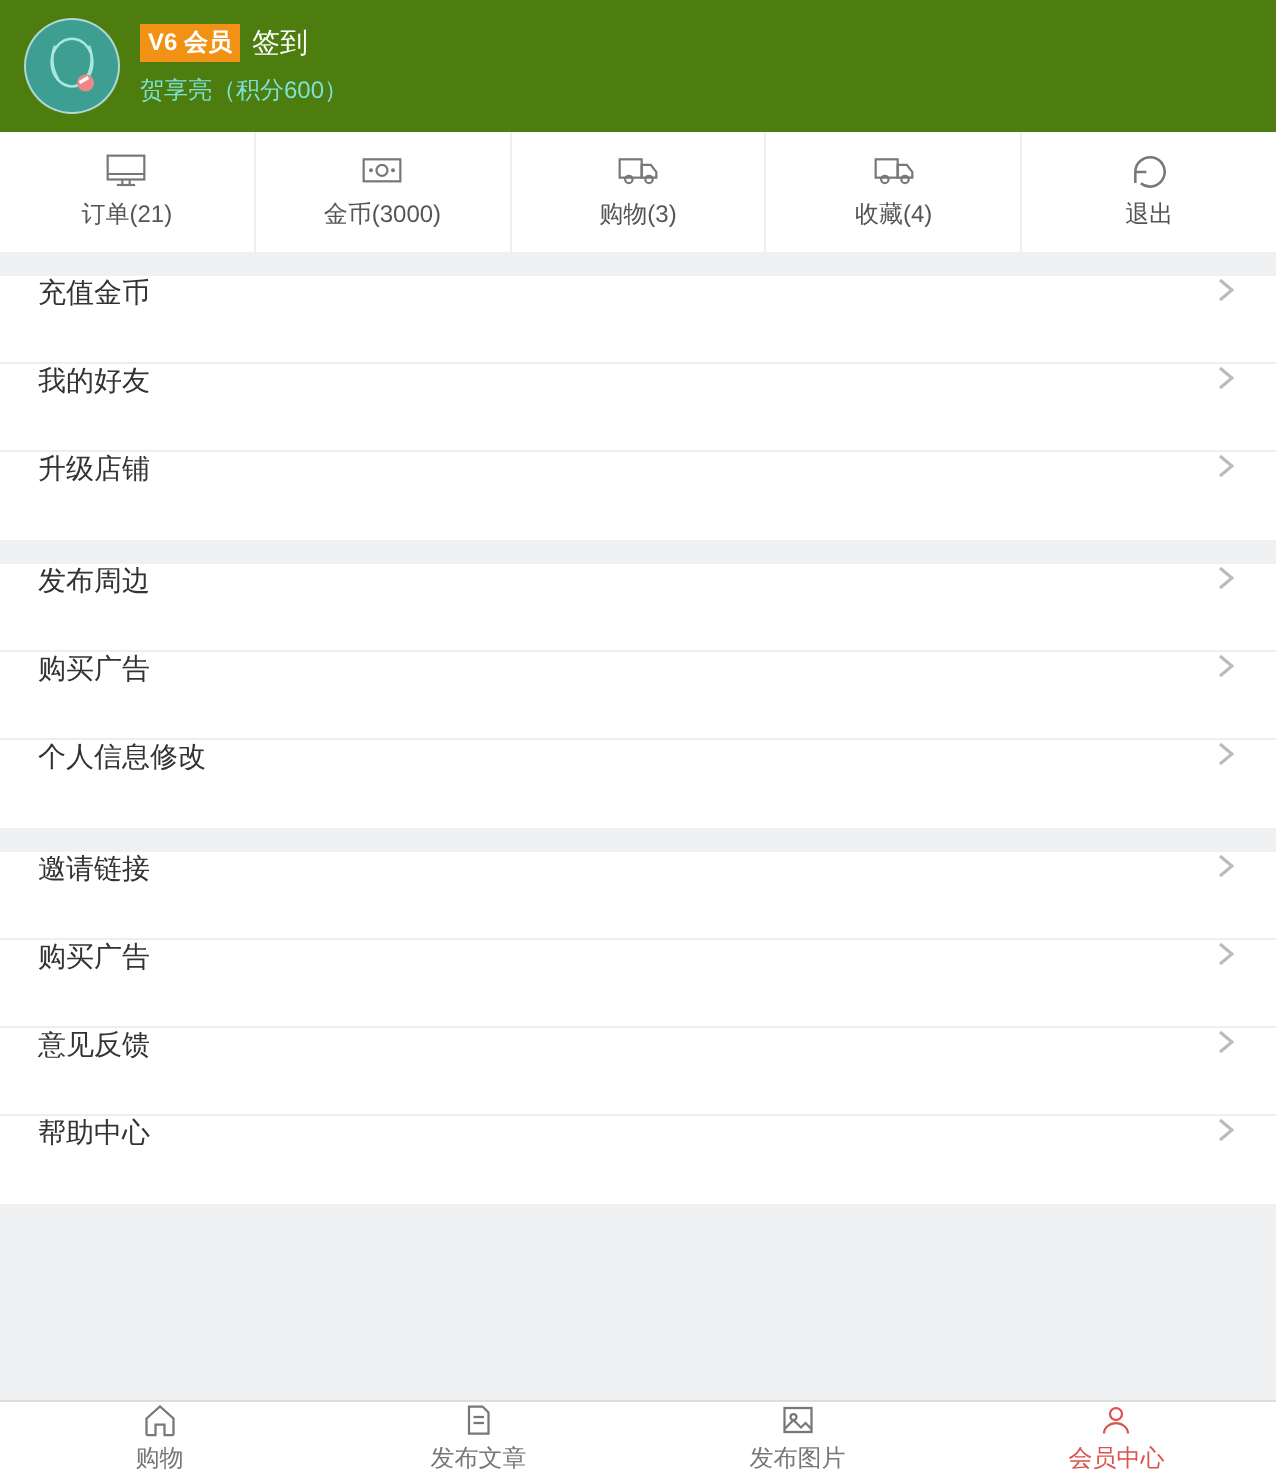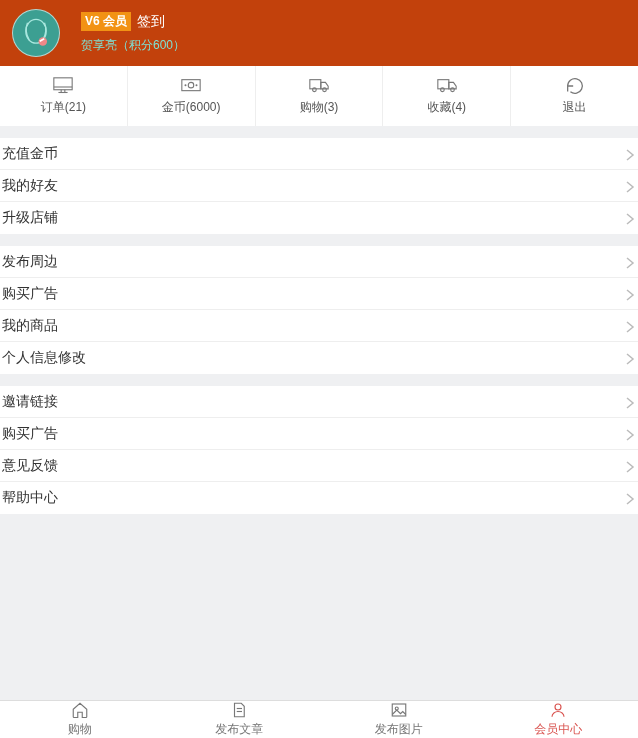--- a/index.html
+++ b/index.html
@@ -5,26 +5,25 @@
 * { margin: 0; padding: 0; box-sizing: border-box; }
 body {
   width: 638px;
   height: 738px;
   font-family: -apple-system, "Helvetica Neue", Arial, sans-serif;
   background: #eff0f2;
   overflow: hidden;
   font-size: 14px;
 }
 .header {
-  background: #c2410c;
+  background: #4d7c0f;
   height: 66px;
   display: flex;
   align-items: center;
   padding: 0 12px;
-  gap: 11px;
 }
 .avatar {
   width: 48px;
   height: 48px;
   border-radius: 50%;
   border: 1px solid rgba(255,255,255,0.6);
   background: #3c9f92;
   display: flex;
   align-items: center;
   justify-content: center;
@@ -57,25 +56,24 @@
   justify-content: center;
   gap: 4px;
   border-right: 1px solid #eee;
   cursor: pointer;
 }
 .quick-item:last-child { border-right: none; }
 .q-icon { width: 22px; height: 18px; display: flex; align-items: center; justify-content: center; }
 .q-label { font-size: 12px; color: #555; }
 .group { margin-top: 12px; background: #fff; }
 .row {
-  height: 32px;
-  display: flex;
-  align-items: center;
+  height: 44px;
+  display: flex;
   justify-content: space-between;
-  padding: 0 2px;
+  padding: 0 19px;
   border-bottom: 1px solid #eee;
   cursor: pointer;
 }
 .row:last-child { border-bottom: none; }
 .row-label { color: #333; font-size: 14px; }
 .chevron { width: 12px; height: 12px; }
 .chevron svg { stroke: #bbb; width: 12px; height: 12px; }
 .tabbar {
   position: fixed;
   bottom: 0;
@@ -137,21 +135,21 @@
   </div>
   <div class="quick-item">
     <span class="q-icon">
       <svg viewBox="0 0 24 20" fill="none" stroke="#777" stroke-width="1.2">
           <rect x="2" y="4" width="20" height="12"></rect>
           <circle cx="12" cy="10" r="3"></circle>
           <circle cx="6" cy="10" r="0.5" fill="#777"></circle>
           <circle cx="18" cy="10" r="0.5" fill="#777"></circle>
         </svg>
     </span>
-    <span class="q-label">金币(6000)</span>
+    <span class="q-label">金币(3000)</span>
   </div>
   <div class="quick-item">
     <span class="q-icon">
       <svg viewBox="0 0 24 20" fill="none" stroke="#777" stroke-width="1.2">
           <rect x="2" y="4" width="12" height="10"></rect>
           <path d="M14 7h5l3 4v3h-8z"></path>
           <circle cx="7" cy="15" r="2"></circle>
           <circle cx="18" cy="15" r="2"></circle>
         </svg>
     </span>
@@ -207,26 +205,20 @@
           <polyline points="3 1 9 6 3 11"></polyline>
         </svg></span>
   </div>
   <div class="row">
     <span class="row-label">购买广告</span>
     <span class="chevron"><svg viewBox="0 0 12 12" fill="none" stroke-width="1.5">
           <polyline points="3 1 9 6 3 11"></polyline>
         </svg></span>
   </div>
   <div class="row">
-    <span class="row-label">我的商品</span>
-    <span class="chevron"><svg viewBox="0 0 12 12" fill="none" stroke-width="1.5">
-          <polyline points="3 1 9 6 3 11"></polyline>
-        </svg></span>
-  </div>
-  <div class="row">
     <span class="row-label">个人信息修改</span>
     <span class="chevron"><svg viewBox="0 0 12 12" fill="none" stroke-width="1.5">
           <polyline points="3 1 9 6 3 11"></polyline>
         </svg></span>
   </div>
 </div>
 
 <div class="group">
   <div class="row">
     <span class="row-label">邀请链接</span>

